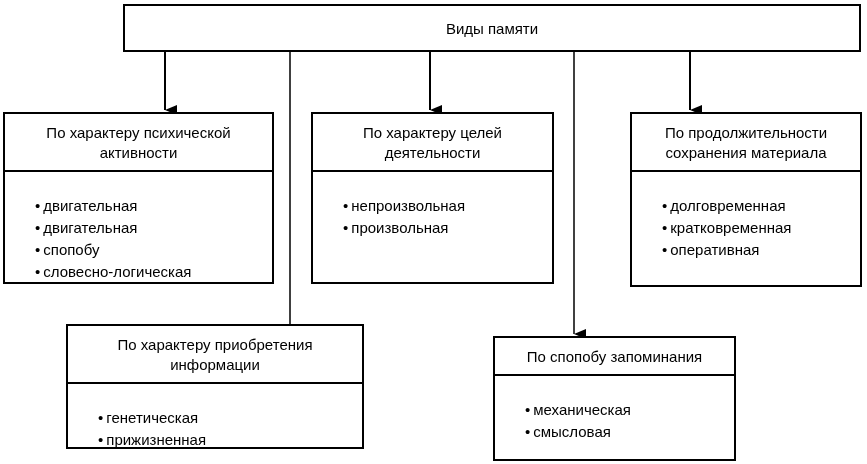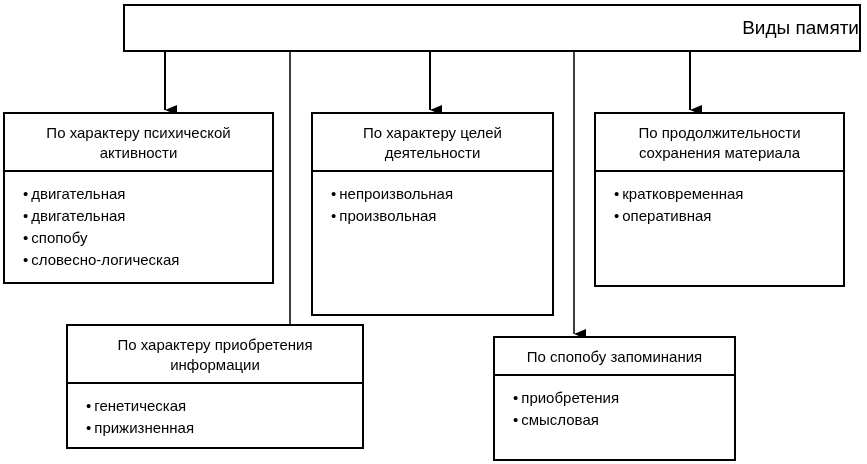--- a/index.html
+++ b/index.html
@@ -1,27 +1,27 @@
 <!DOCTYPE html>
 <html><head>
 <meta charset="utf-8">
 <style>
   html, body { margin:0; padding:0; background:#fff; }
   body { width:867px; height:464px; position:relative; overflow:hidden;
          font-family:"Liberation Sans", sans-serif; color:#000; }
   .box { position:absolute; border:2px solid #000; box-sizing:border-box; background:#fff; }
-  .top { left:123px; top:4px; width:738px; height:48px; display:flex; align-items:center; justify-content:flex-end; font-size:19px; }
+  .top { left:123px; top:4px; width:738px; height:48px; display:flex; align-items:center; justify-content:center; font-size:15px; }
   .cat .hdr { border-bottom:2px solid #000; text-align:center; font-size:15px; line-height:20px; padding:9px 6px 7px; }
-  .cat ul { list-style:none; margin:4px; padding:7px 0 0 14px; }
+  .cat ul { list-style:none; margin:16px; padding:7px 0 0 14px; }
   .cat li { font-size:15px; line-height:22px; }
   .cat li::before { content:"\2022"; margin-right:3px; }
   svg.lines { position:absolute; left:0; top:0; }
   #b1 { left:3px; top:112px; width:271px; height:172px; }
-  #b2 { left:311px; top:112px; width:243px; height:204px; }
-  #b3 { left:594px; top:112px; width:251px; height:175px; }
+  #b2 { left:311px; top:112px; width:243px; height:172px; }
+  #b3 { left:630px; top:112px; width:232px; height:175px; }
   #b4 { left:66px; top:324px; width:298px; height:125px; }
   #b5 { left:493px; top:336px; width:243px; height:125px; }
 </style>
 </head>
 <body>
 
 <svg class="lines" width="867" height="464">
   <defs>
     <marker id="ah" markerWidth="10" markerHeight="12" refX="5" refY="12" orient="auto-start-reverse" markerUnits="userSpaceOnUse" viewBox="0 0 10 12">
       <path d="M0,0 L10,0 L5,12 Z" fill="#000"></path>
@@ -52,32 +52,33 @@
   <div class="hdr">По характеру целей деятельности</div>
   <ul>
     <li>непроизвольная</li>
     <li>произвольная</li>
   </ul>
 </div>
 
 <div class="box cat" id="b3">
   <div class="hdr">По продолжительности сохранения материала</div>
   <ul>
+    <li>долговременная</li>
     <li>кратковременная</li>
     <li>оперативная</li>
   </ul>
 </div>
 
 <div class="box cat" id="b4">
   <div class="hdr">По характеру приобретения информации</div>
   <ul>
     <li>генетическая</li>
     <li>прижизненная</li>
   </ul>
 </div>
 
 <div class="box cat" id="b5">
   <div class="hdr">По спопобу запоминания</div>
   <ul>
-    <li>приобретения</li>
+    <li>механическая</li>
     <li>смысловая</li>
   </ul>
 </div>
 
 </body></html>

